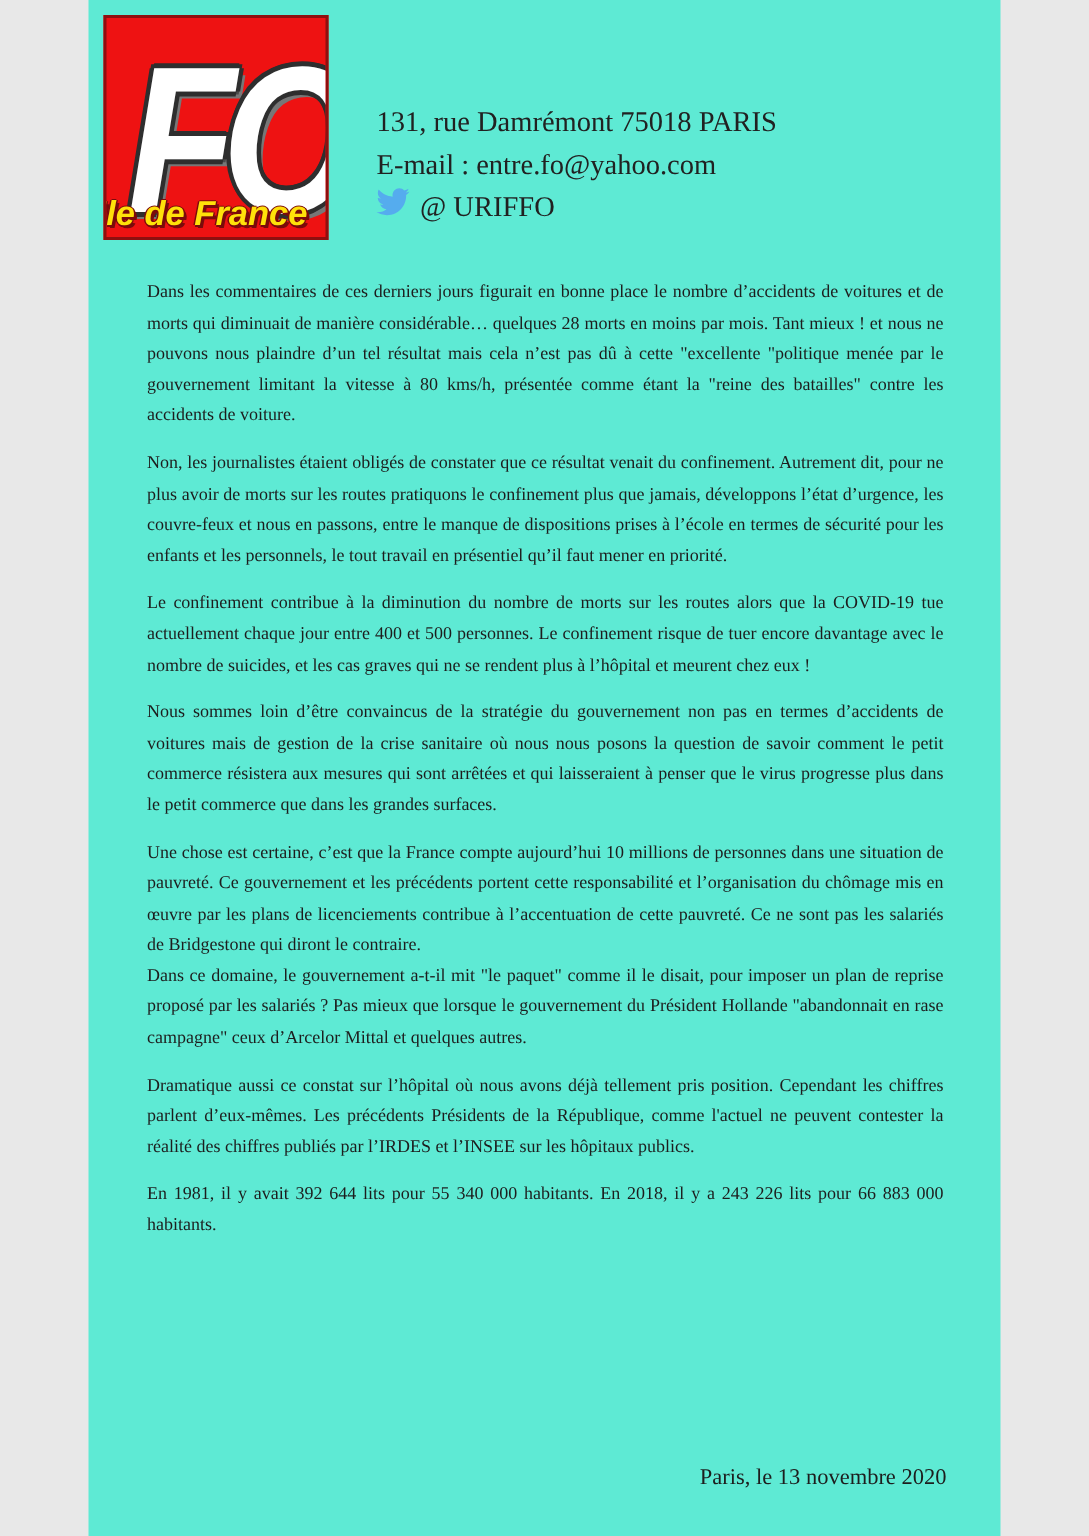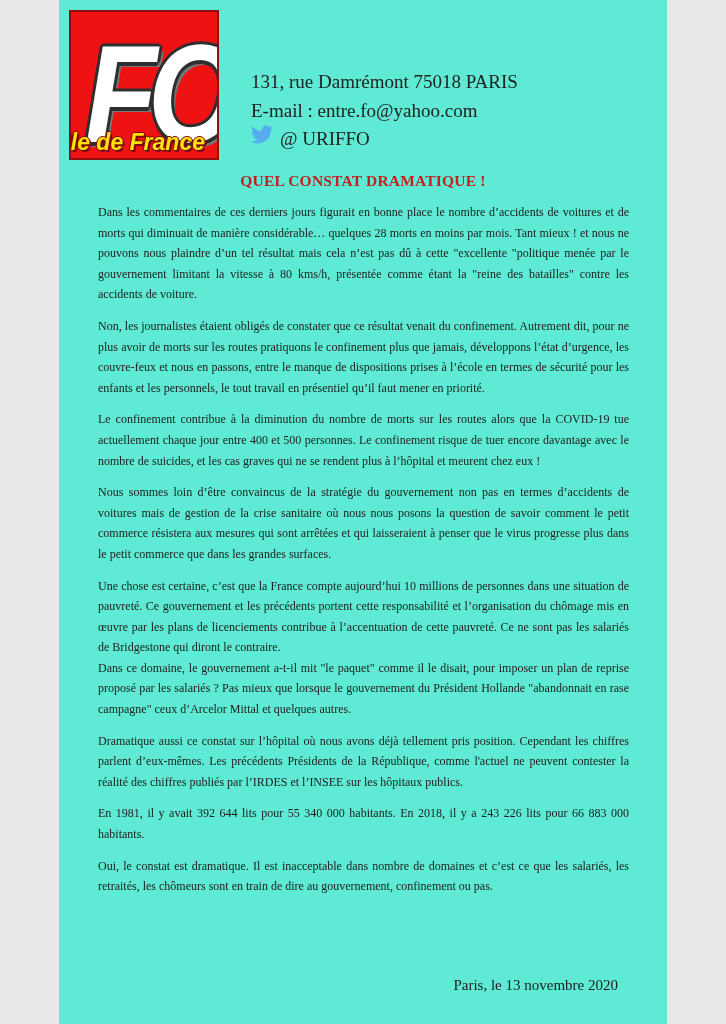--- a/index.html
+++ b/index.html
@@ -73,21 +73,21 @@
   .body-text p{
     margin:0 0 11px 0;
     font-size:12px;
     line-height:20.6px;
     text-align:justify;
     color:#1d1d1d;
   }
   .body-text p.attached{margin-top:-11px;}
   
   .date-line{
-    position:absolute;left:38px;right:49px;top:977px;
+    position:absolute;left:38px;right:36px;top:977px;
     text-align:right;
     font-size:15px;color:#1d1d1d;
   }
 </style>
 </head>
 <body>
 
 <div class="page">
 
   <div class="letterhead">
@@ -105,29 +105,27 @@
           <svg width="22" height="19" viewBox="0 0 24 20" aria-hidden="true">
             <path fill="#55acee" d="M23.954 2.569c-.885.389-1.83.654-2.825.775 1.014-.611 1.794-1.574 2.163-2.723-.951.555-2.005.959-3.127 1.184C19.269.846 17.992.246 16.574.246c-2.717 0-4.92 2.203-4.92 4.917 0 .39.045.765.127 1.124C7.691 6.094 4.066 4.13 1.64 1.161c-.427.722-.666 1.561-.666 2.475 0 1.71.87 3.213 2.188 4.096-.807-.026-1.566-.248-2.228-.616v.061c0 2.385 1.693 4.374 3.946 4.827-.413.111-.849.171-1.296.171-.314 0-.615-.03-.916-.086.631 1.953 2.445 3.377 4.604 3.417-1.68 1.319-3.809 2.105-6.102 2.105-.39 0-.779-.023-1.17-.067 2.189 1.394 4.768 2.209 7.557 2.209 9.054 0 13.999-7.496 13.999-13.986 0-.209 0-.42-.015-.63.961-.689 1.8-1.56 2.46-2.548l-.047-.02z"></path>
           </svg>
         </span>
         <span>@ URIFFO</span>
       </div>
     </div>
 
   </div>
 
-  <h1 class="doc-title">QUEL CONSTAT DRAMATIQUE !</h1>
 
   <main class="body-text">
       <p class="">Dans les commentaires de ces derniers jours figurait en bonne place le nombre d’accidents de voitures et de morts qui diminuait de manière considérable… quelques 28 morts en moins par mois. Tant mieux ! et nous ne pouvons nous plaindre d’un tel résultat mais cela n’est pas dû à cette "excellente "politique menée par le gouvernement limitant la vitesse à 80 kms/h, présentée comme étant la "reine des batailles" contre les accidents de voiture.</p>
       <p class="">Non, les journalistes étaient obligés de constater que ce résultat venait du confinement. Autrement dit, pour ne plus avoir de morts sur les routes pratiquons le confinement plus que jamais, développons l’état d’urgence, les couvre-feux et nous en passons, entre le manque de dispositions prises à l’école en termes de sécurité pour les enfants et les personnels, le tout travail en présentiel qu’il faut mener en priorité.</p>
       <p class="">Le confinement contribue à la diminution du nombre de morts sur les routes alors que la COVID-19 tue actuellement chaque jour entre 400 et 500 personnes. Le confinement risque de tuer encore davantage avec le nombre de suicides, et les cas graves qui ne se rendent plus à l’hôpital et meurent chez eux !</p>
       <p class="">Nous sommes loin d’être convaincus de la stratégie du gouvernement non pas en termes d’accidents de voitures mais de gestion de la crise sanitaire où nous nous posons la question de savoir comment le petit commerce résistera aux mesures qui sont arrêtées et qui laisseraient à penser que le virus progresse plus dans le petit commerce que dans les grandes surfaces.</p>
       <p class="">Une chose est certaine, c’est que la France compte aujourd’hui 10 millions de personnes dans une situation de pauvreté. Ce gouvernement et les précédents portent cette responsabilité et l’organisation du chômage mis en œuvre par les plans de licenciements contribue à l’accentuation de cette pauvreté. Ce ne sont pas les salariés de Bridgestone qui diront le contraire.</p>
       <p class="attached">Dans ce domaine, le gouvernement a-t-il mit "le paquet" comme il le disait, pour imposer un plan de reprise proposé par les salariés ? Pas mieux que lorsque le gouvernement du Président Hollande "abandonnait en rase campagne" ceux d’Arcelor Mittal et quelques autres.</p>
       <p class="">Dramatique aussi ce constat sur l’hôpital où nous avons déjà tellement pris position. Cependant les chiffres parlent d’eux-mêmes. Les précédents Présidents de la République, comme l'actuel ne peuvent contester la réalité des chiffres publiés par l’IRDES et l’INSEE sur les hôpitaux publics.</p>
       <p class="">En 1981, il y avait 392 644 lits pour 55 340 000 habitants. En 2018, il y a 243 226 lits pour 66 883 000 habitants.</p>
-      <p class="">Oui, le constat est dramatique. Il est inacceptable dans nombre de domaines et c’est ce que les salariés, les retraités, les chômeurs sont en train de dire au gouvernement, confinement ou pas.</p>
     </main>
 
   <div class="date-line">Paris, le 13 novembre 2020</div>
 
 </div>
 
 </body></html>

